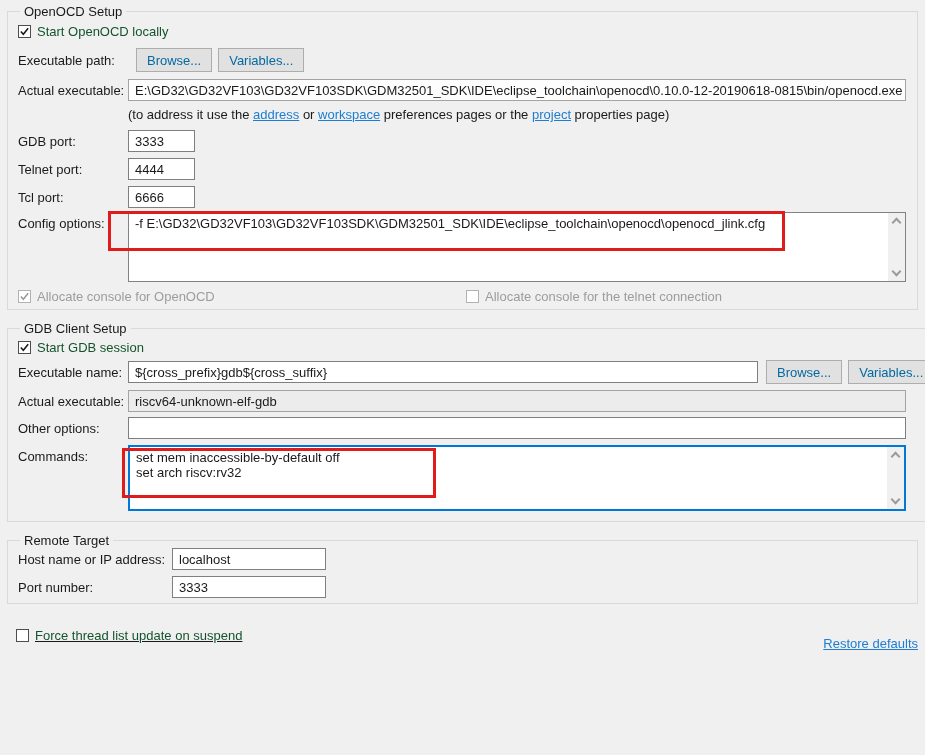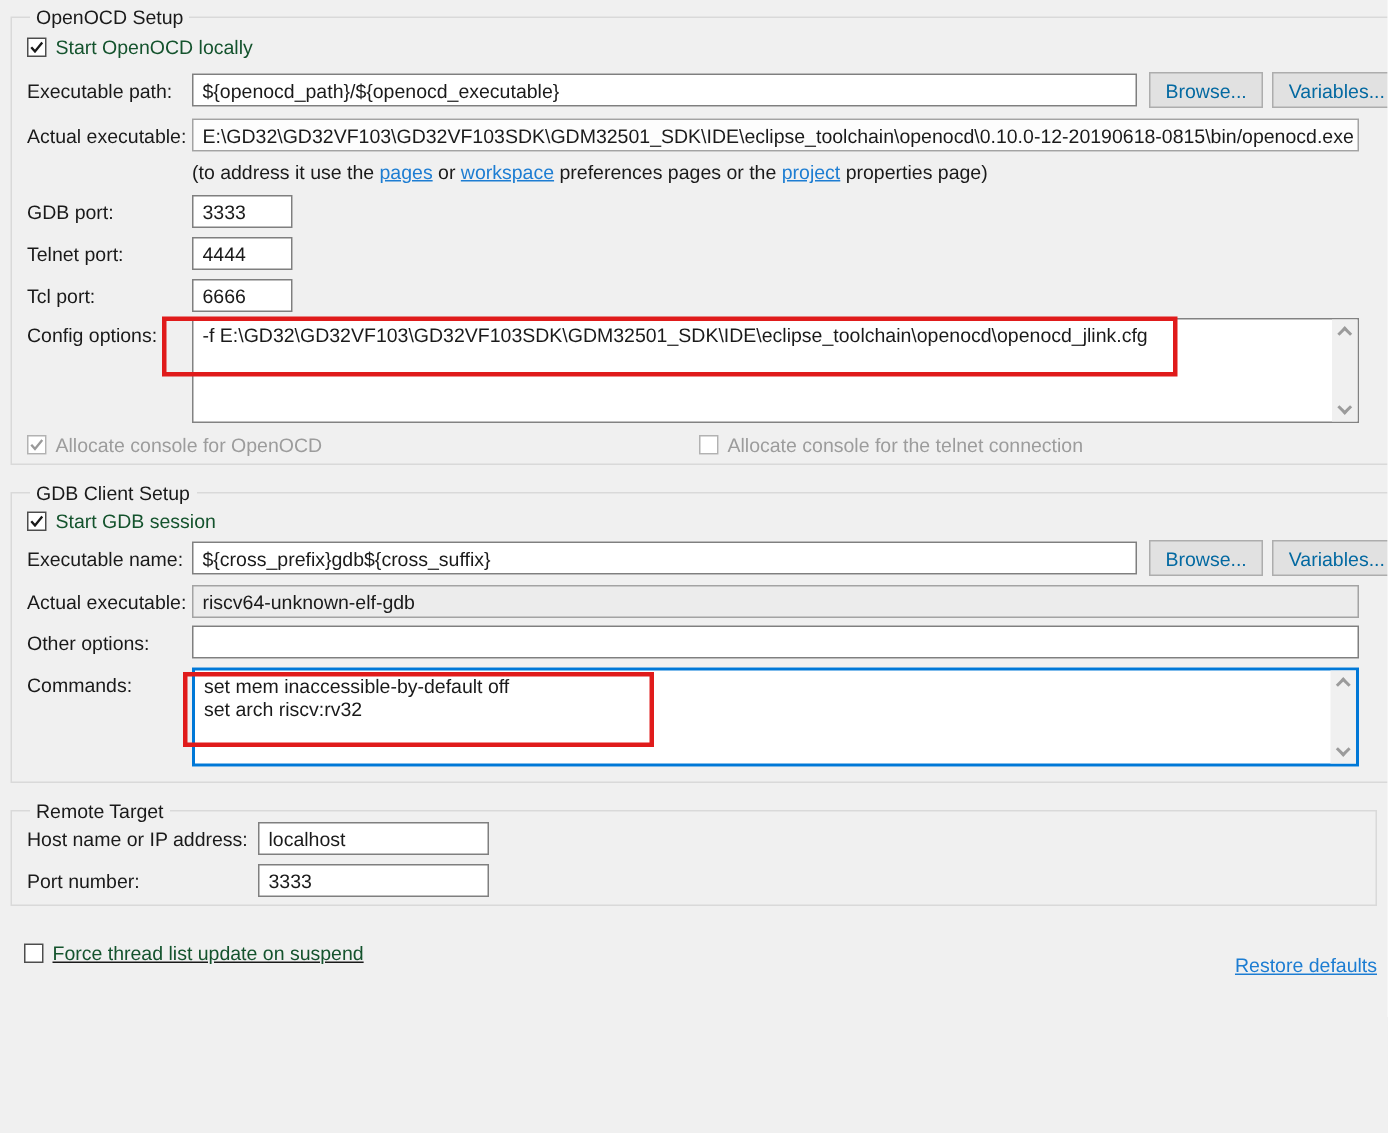--- a/index.html
+++ b/index.html
@@ -75,34 +75,33 @@
       <span class="cb checked">
         <svg viewBox="0 0 12 12">
             <polyline points="2,6 4.7,9 10,2.5" fill="none" stroke="currentColor" stroke-width="1.7"></polyline>
           </svg>
       </span>
       <span class="cb-label">Start OpenOCD locally</span>
     </div>
 
     <div class="row" style="margin-top:9px;">
       <span class="lbl">Executable path:</span>
-      <input class="field w-main" value="${openocd_path}/${openocd_executable}" style="">
       <button class="btn">Browse...</button>
       <button class="btn vars">Variables...</button>
     </div>
 
     <div class="row" style="margin-top:7px;">
       <span class="lbl">Actual executable:</span>
       <span class="ro-field w-full">E:\GD32\GD32VF103\GD32VF103SDK\GDM32501_SDK\IDE\eclipse_toolchain\openocd\0.10.0-12-20190618-0815\bin/openocd.exe</span>
     </div>
 
     <div class="row">
       <span class="lbl"></span>
       <span class="hint">
-        <span>(to address it use the </span><a class="lnk">pages</a><span> or </span><a class="lnk">workspace</a><span> preferences pages or the </span><a class="lnk">project</a><span> properties page)</span>
+        <span>(to address it use the </span><a class="lnk">address</a><span> or </span><a class="lnk">workspace</a><span> preferences pages or the </span><a class="lnk">project</a><span> properties page)</span>
       </span>
     </div>
 
     <div class="row" style="margin-top:8px;">
       <span class="lbl">GDB port:</span>
       <input class="field w-port" value="3333" style="">
     </div>
 
     <div class="row">
       <span class="lbl">Telnet port:</span>

